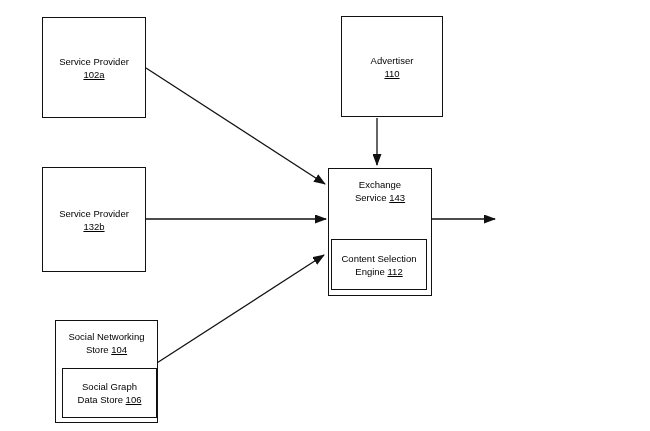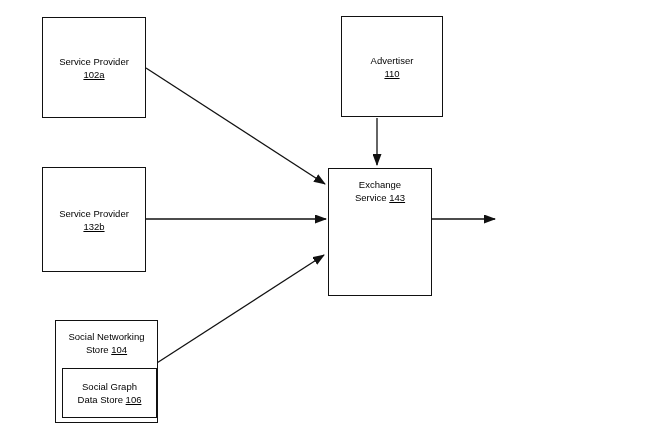--- a/index.html
+++ b/index.html
@@ -103,20 +103,26 @@
     </div>
   </div>
 
   <div class="box exchange">
     <div class="box-title">
       <div class="label">
         <span>Exchange</span><br>
         <span>Service </span><span class="ref">143</span>
       </div>
     </div>
+    <div class="inner-box cse">
+      <div class="label">
+        <span>Content Selection</span><br>
+        <span>Engine </span><span class="ref">112</span>
+      </div>
+    </div>
   </div>
 
 
   <div class="box sns">
     <div class="box-title">
       <div class="label">
         <span>Social Networking</span><br>
         <span>Store </span><span class="ref">104</span>
       </div>
     </div>

